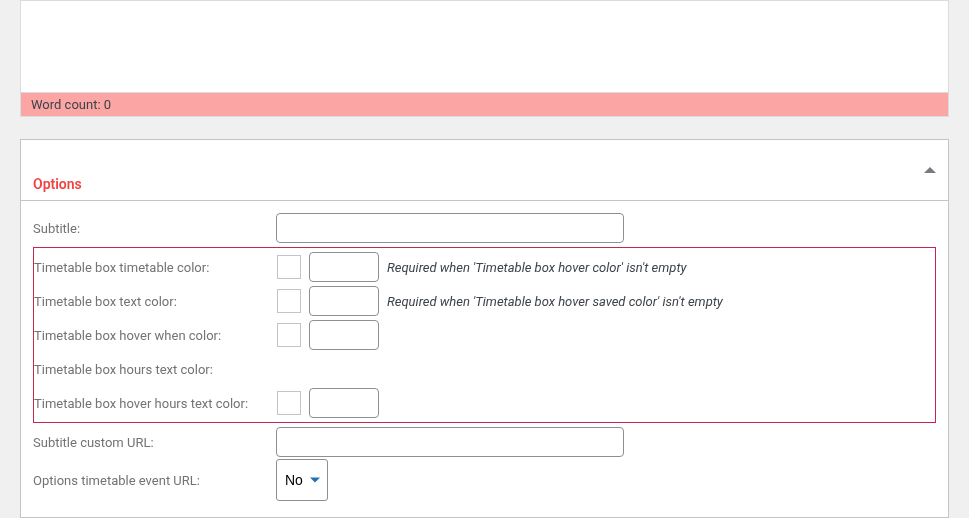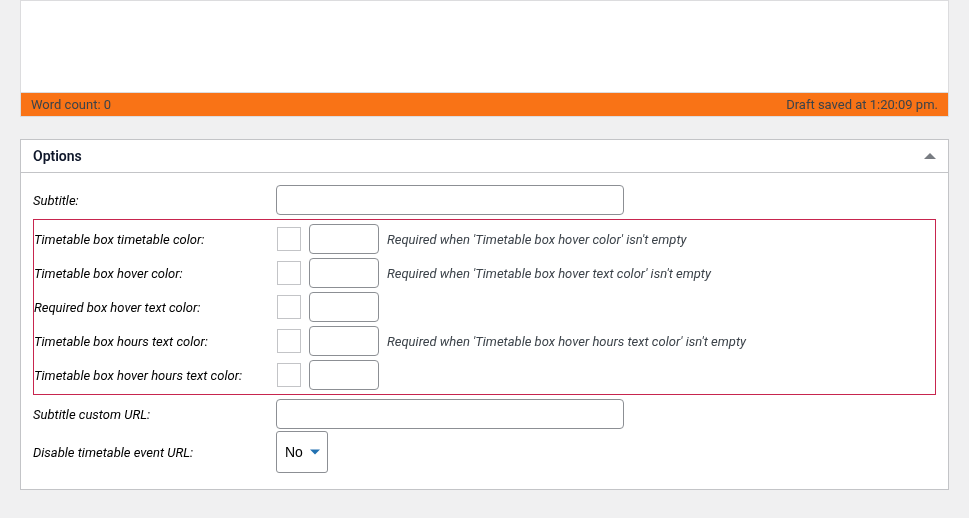--- a/index.html
+++ b/index.html
@@ -1,42 +1,41 @@
 <!DOCTYPE html>
 <html><head>
 <meta charset="utf-8">
 <style>
 * { box-sizing: border-box; margin: 0; padding: 0; }
 body { font-family: -apple-system, BlinkMacSystemFont, "Segoe UI", Roboto, sans-serif; font-size: 13px; color: #3c434a; background: #f0f0f1; padding: 0 20px 20px; }
 .editor-area { background: #fff; border: 1px solid #dcdcde; height: 93px; }
-.editor-footer { background: #f97316; border: 1px solid #dcdcde; border-top: none; padding: 4px 10px; display: flex; justify-content: space-between; font-size: 13px; color: #3c434a; gap: 28px; }
+.editor-footer { background: #fca5a5; border: 1px solid #dcdcde; border-top: none; padding: 4px 10px; display: flex; justify-content: space-between; font-size: 13px; color: #3c434a; gap: 28px; }
 .panel { background: #fff; border: 1px solid #c3c4c7; margin-top: 22px; }
 .panel-header { display: flex; justify-content: space-between; align-items: center; padding: 8px 12px; border-bottom: 1px solid #c3c4c7; }
-.panel-title { font-size: 14px; font-weight: 600; color: #0f172a; }
+.panel-title { font-size: 14px; font-weight: 600; color: #ef4444; margin-top: 28px; }
 .toggle-icon { width: 0; height: 0; border-left: 6px solid transparent; border-right: 6px solid transparent; border-bottom: 6px solid #787c82; }
 .panel-body { padding: 10px 12px 16px; }
 .row { display: flex; align-items: center; min-height: 34px; }
-.row-label { width: 243px; padding-right: 8px; font-size: 13px; color: #000000; font-style: italic; }
+.row-label { width: 243px; padding-right: 8px; font-size: 13px; color: #737373; }
 .row-controls { display: flex; align-items: center; gap: 8px; }
 .text-input { width: 348px; height: 30px; border: 1px solid #8c8f94; border-radius: 4px; padding: 0 8px; font-size: 14px; background: #fff; }
 .swatch { width: 24px; height: 24px; border: 1px solid #c3c4c7; background: #fff; display: inline-block; }
 .color-input { width: 70px; height: 30px; border: 1px solid #8c8f94; border-radius: 4px; padding: 0 6px; font-size: 14px; background: #fff; }
 .hint { font-style: italic; color: #3c434a; font-size: 13px; }
 .highlight-box { border: 1px solid #c7254e; padding: 2px 0; margin: 2px 0; }
 .select { height: 42px; border: 1px solid #8c8f94; border-radius: 3px; padding: 0 24px 0 8px; font-size: 14px; background: #fff; appearance: none; position: relative; }
 .select-wrap { position: relative; display: inline-block; }
 .select-wrap::after { content: ""; position: absolute; right: 8px; top: 50%; transform: translateY(-50%); width: 0; height: 0; border-left: 5px solid transparent; border-right: 5px solid transparent; border-top: 5px solid #2271b1; pointer-events: none; }
 </style>
 </head>
 <body>
 
 <div class="editor-area"></div>
 <div class="editor-footer">
   <span>Word count: 0</span>
-  <span>Draft saved at 1:20:09 pm.</span>
 </div>
 
 <div class="panel">
   <div class="panel-header">
     <span class="panel-title">Options</span>
     <span class="toggle-icon"></span>
   </div>
   <div class="panel-body">
 
     <div class="row">
@@ -52,64 +51,59 @@
         <div class="row-label">Timetable box timetable color:</div>
         <div class="row-controls">
           <span class="swatch"></span>
           <input class="color-input" value="" style="">
           <span class="hint">Required when 'Timetable box hover color' isn't empty</span>
         </div>
       </div>
 
 
       <div class="row">
-        <div class="row-label">Timetable box hover color:</div>
+        <div class="row-label">Timetable box text color:</div>
         <div class="row-controls">
           <span class="swatch"></span>
           <input class="color-input" value="" style="">
-          <span class="hint">Required when 'Timetable box hover text color' isn't empty</span>
+          <span class="hint">Required when 'Timetable box hover saved color' isn't empty</span>
         </div>
       </div>
 
       <div class="row">
-        <div class="row-label">Required box hover text color:</div>
+        <div class="row-label">Timetable box hover when color:</div>
         <div class="row-controls">
           <span class="swatch"></span>
           <input class="color-input" value="" style="">
         </div>
       </div>
 
       <div class="row">
         <div class="row-label">Timetable box hours text color:</div>
-        <div class="row-controls">
-          <span class="swatch"></span>
-          <input class="color-input" value="" style="">
-          <span class="hint">Required when 'Timetable box hover hours text color' isn't empty</span>
-        </div>
       </div>
 
       <div class="row">
         <div class="row-label">Timetable box hover hours text color:</div>
         <div class="row-controls">
           <span class="swatch"></span>
           <input class="color-input" value="" style="">
         </div>
       </div>
 
     </div>
 
     <div class="row">
       <div class="row-label">Subtitle custom URL:</div>
       <div class="row-controls">
         <input class="text-input" value="" style="">
       </div>
     </div>
 
     <div class="row">
-      <div class="row-label">Disable timetable event URL:</div>
+      <div class="row-label">Options timetable event URL:</div>
       <div class="row-controls">
         <span class="select-wrap">
           <select class="select">
             <option>No</option>
           </select>
         </span>
       </div>
     </div>
 
   </div>

